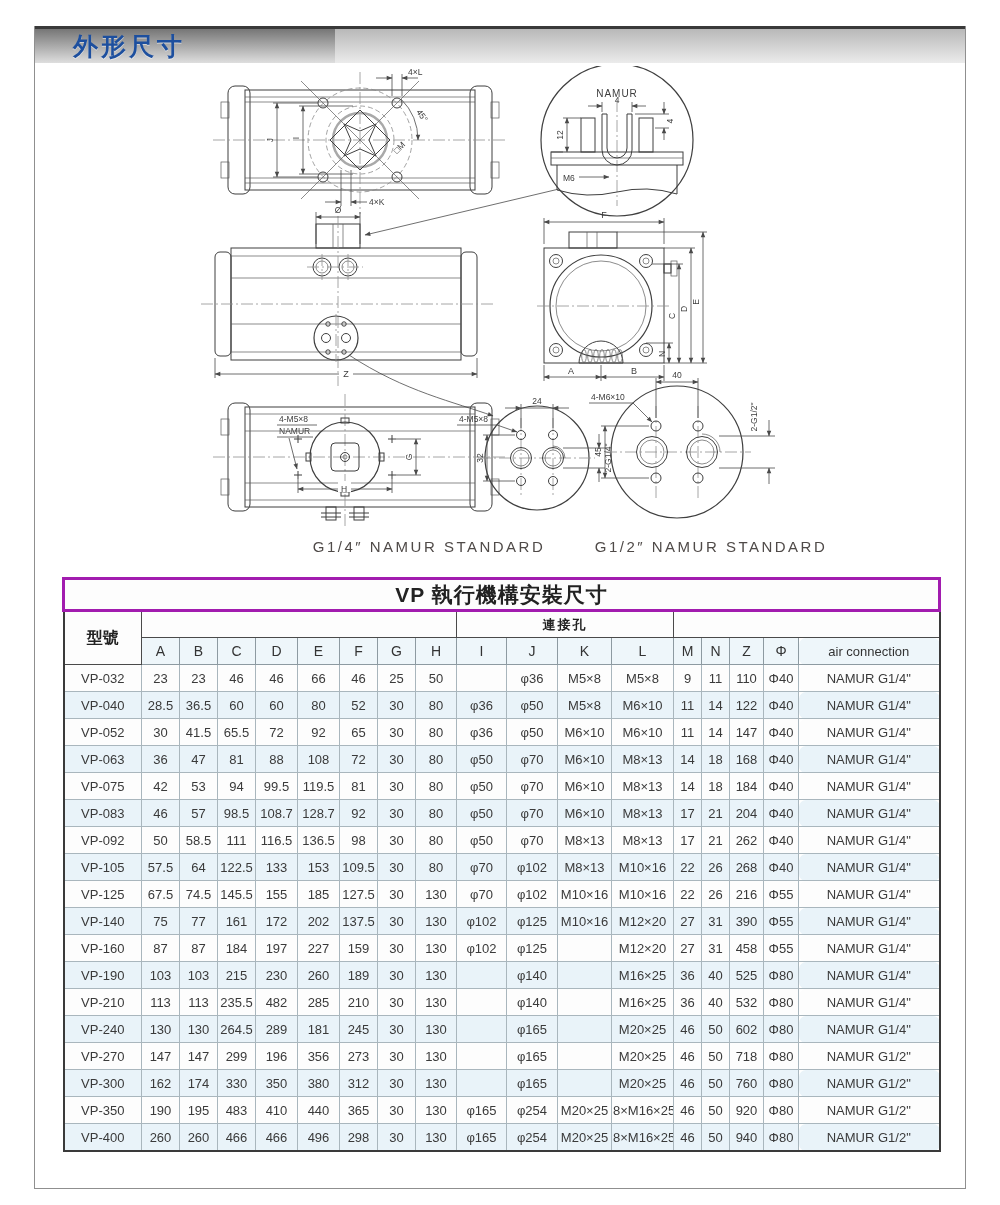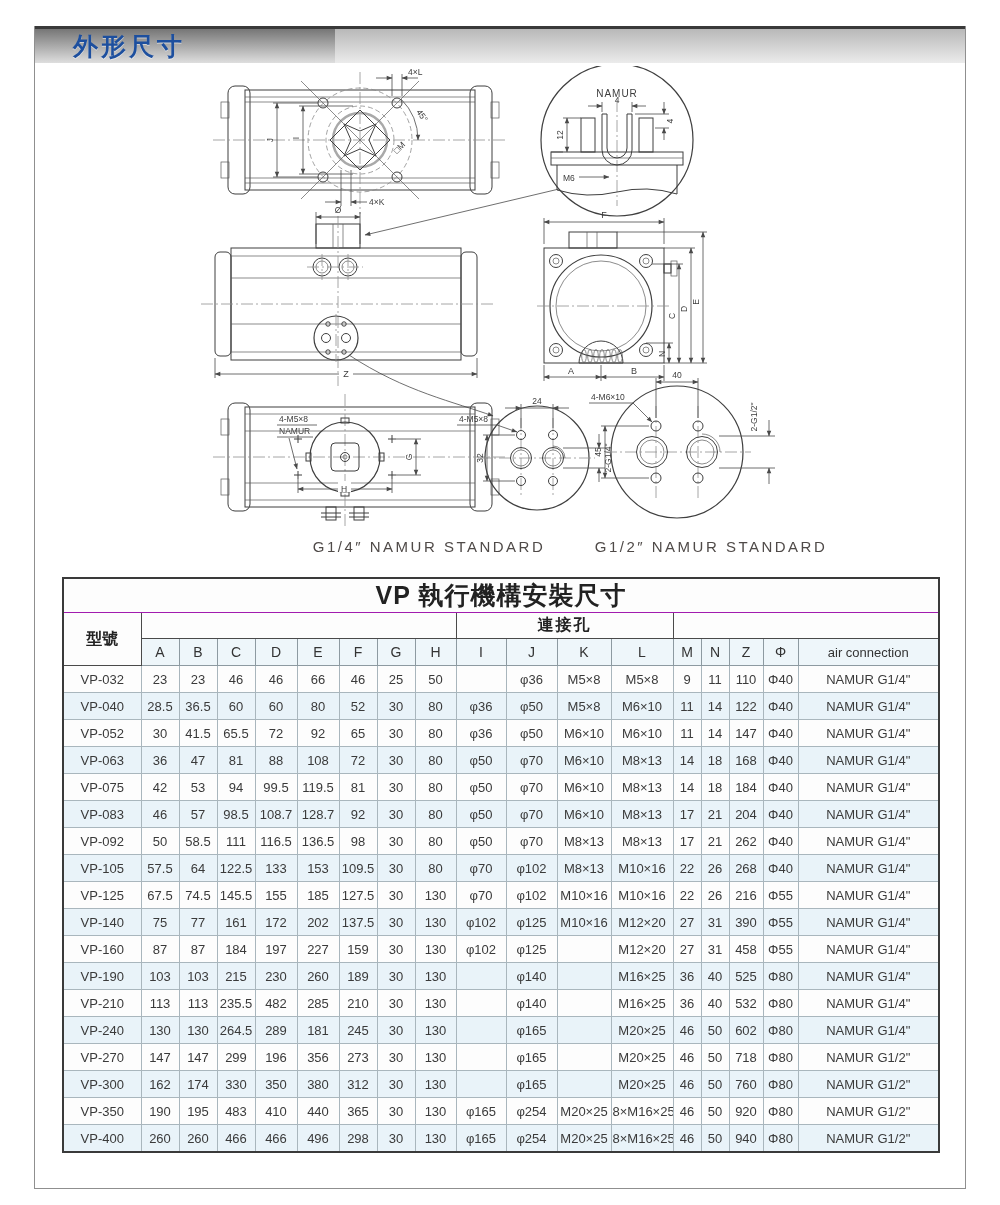--- a/index.html
+++ b/index.html
@@ -35,34 +35,34 @@
   .dt{font-size:9px;fill:#3c3c3c;}
   .dts{font-size:8.5px;fill:#3c3c3c;}
   .cap{font-size:15px;fill:#4f4a48;letter-spacing:2.5px;}
   .namurT{font-size:10px;fill:#3c3c3c;letter-spacing:1px;}
   .wbg{fill:#ffffff;}
   
   .tblwrap{position:absolute;left:27px;top:551px;}
   table{border-collapse:collapse;table-layout:fixed;width:876px;border:2px solid #3a3a3a;}
   th,td{padding:0 1px;text-align:center;vertical-align:middle;overflow:hidden;white-space:nowrap;}
   .title-row th{
-    height:29px;font-size:25px;font-weight:bold;color:#222;
-    border:1px solid #a21caf;background:#fdfdfd;letter-spacing:1px;
+    height:29px;font-size:21px;font-weight:bold;color:#222;
+    border:3px solid #a21caf;background:#fdfdfd;letter-spacing:1px;
   }
   .model-hd{font-size:16px;font-weight:bold;color:#222;border:1px solid #4a4a4a;background:#fdfdfd;}
   .group-row th{height:25px;border:1px solid #4a4a4a;background:#fdfdfd;}
-  .group-label{font-size:16px;font-weight:bold;color:#222;letter-spacing:2px;}
+  .group-label{font-size:13px;font-weight:bold;color:#222;letter-spacing:2px;}
   .letters-row th{
     height:26px;font-size:14px;font-weight:normal;color:#333;
     border:1px solid #8d9aa1;background:#eef6fa;
   }
   tbody td{height:26px;font-size:13px;color:#3a3a3a;border:1px solid #a9b6bd;background:#fdfdfd;}
   tbody tr:nth-child(even) td{background:#e9f3f9;}
   tbody td.model{font-size:13px;text-align:center;}
-  tbody td.aircol,.letters-row th.aircol{font-size:13px;}
+  tbody td.aircol,.letters-row th.aircol{font-size:13px;border-radius:7px;}
 </style>
 </head>
 <body>
 
 <div class="frame">
 
   <div class="banner">
     <div class="banner-left">
       <span class="banner-title">外形尺寸</span>
     </div>

